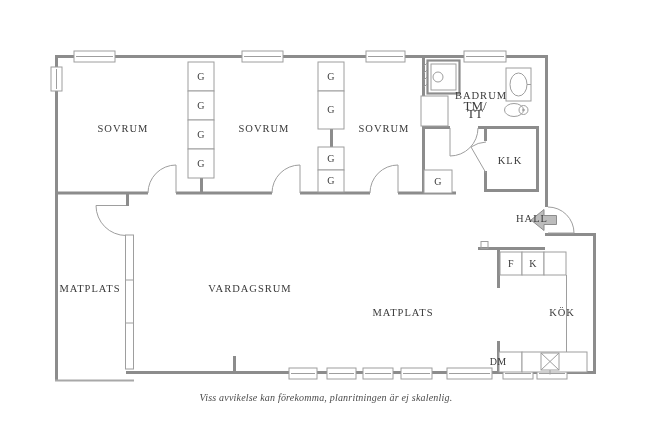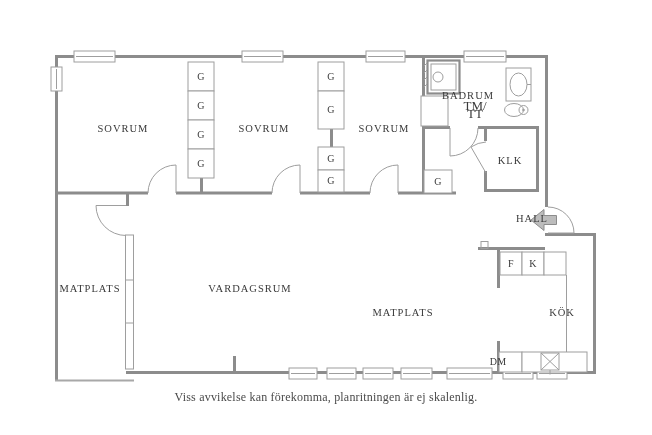--- a/index.html
+++ b/index.html
@@ -21,21 +21,21 @@
   .dot{fill:#9e9e9e;stroke:none;}
   .lbl{
     position:absolute;transform:translate(-50%,-50%);
     color:#3a3a3a;font-size:10.5px;letter-spacing:1px;
     white-space:nowrap;line-height:1;
   }
   .sm{font-size:10px;letter-spacing:0.3px;}
   .xs{font-size:13px;letter-spacing:0;text-align:center;line-height:8px;margin-left:41px;}
   .caption{
     position:absolute;transform:translate(-50%,-50%);
-    font-size:12px;letter-spacing:0.2px;
+    font-style:italic;font-size:10px;letter-spacing:0.2px;
     color:#4a4a4a;white-space:nowrap;
   }
 </style>
 </head>
 <body>
 
 <div id="canvas">
 
   <svg id="plan-svg" width="652" height="435" viewBox="0 0 652 435">
 
@@ -183,21 +183,21 @@
       <path d="M486,173 L471,147 A30 30 0 0 1 486,142"></path>
       <path d="M548,233 L574,233 M574,233 A26 26 0 0 0 548,207"></path>
     </g>
 
     <polygon class="arrow" points="531,220 544,209.5 544,215.5 556.5,215.5 556.5,224.5 544,224.5 544,230.5"></polygon>
   </svg>
 
   <div class="lbl" style="left:123px;top:129px">SOVRUM</div>
   <div class="lbl" style="left:264px;top:129px">SOVRUM</div>
   <div class="lbl" style="left:384px;top:129px">SOVRUM</div>
-  <div class="lbl" style="left:468px;top:96px">BADRUM</div>
+  <div class="lbl" style="left:481px;top:96px">BADRUM</div>
   <div class="lbl" style="left:510px;top:161px">KLK</div>
   <div class="lbl" style="left:532px;top:219px">HALL</div>
   <div class="lbl" style="left:90px;top:289px">MATPLATS</div>
   <div class="lbl" style="left:250px;top:289px">VARDAGSRUM</div>
   <div class="lbl" style="left:403px;top:313px">MATPLATS</div>
   <div class="lbl" style="left:562px;top:313px">KÖK</div>
 
   <div class="lbl sm" style="left:201px;top:77px">G</div>
   <div class="lbl sm" style="left:201px;top:106px">G</div>
   <div class="lbl sm" style="left:201px;top:135px">G</div>

